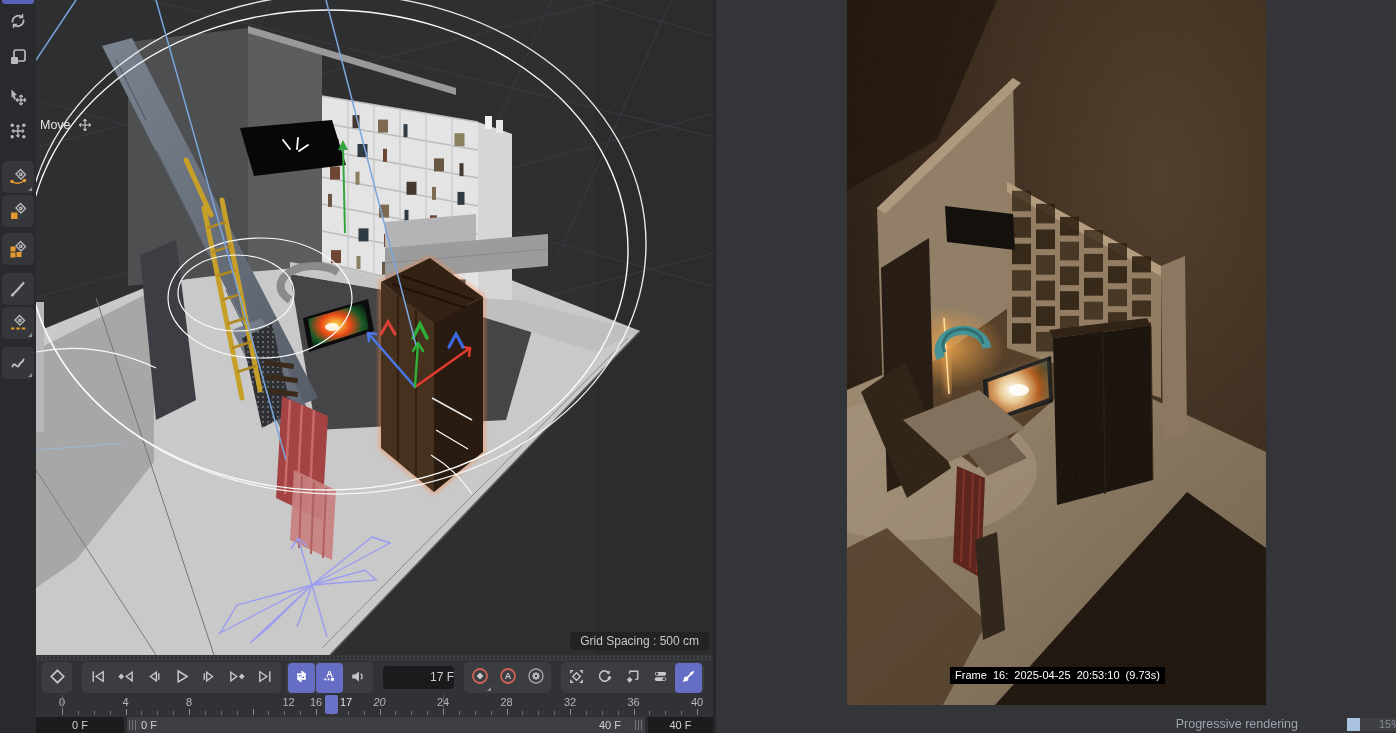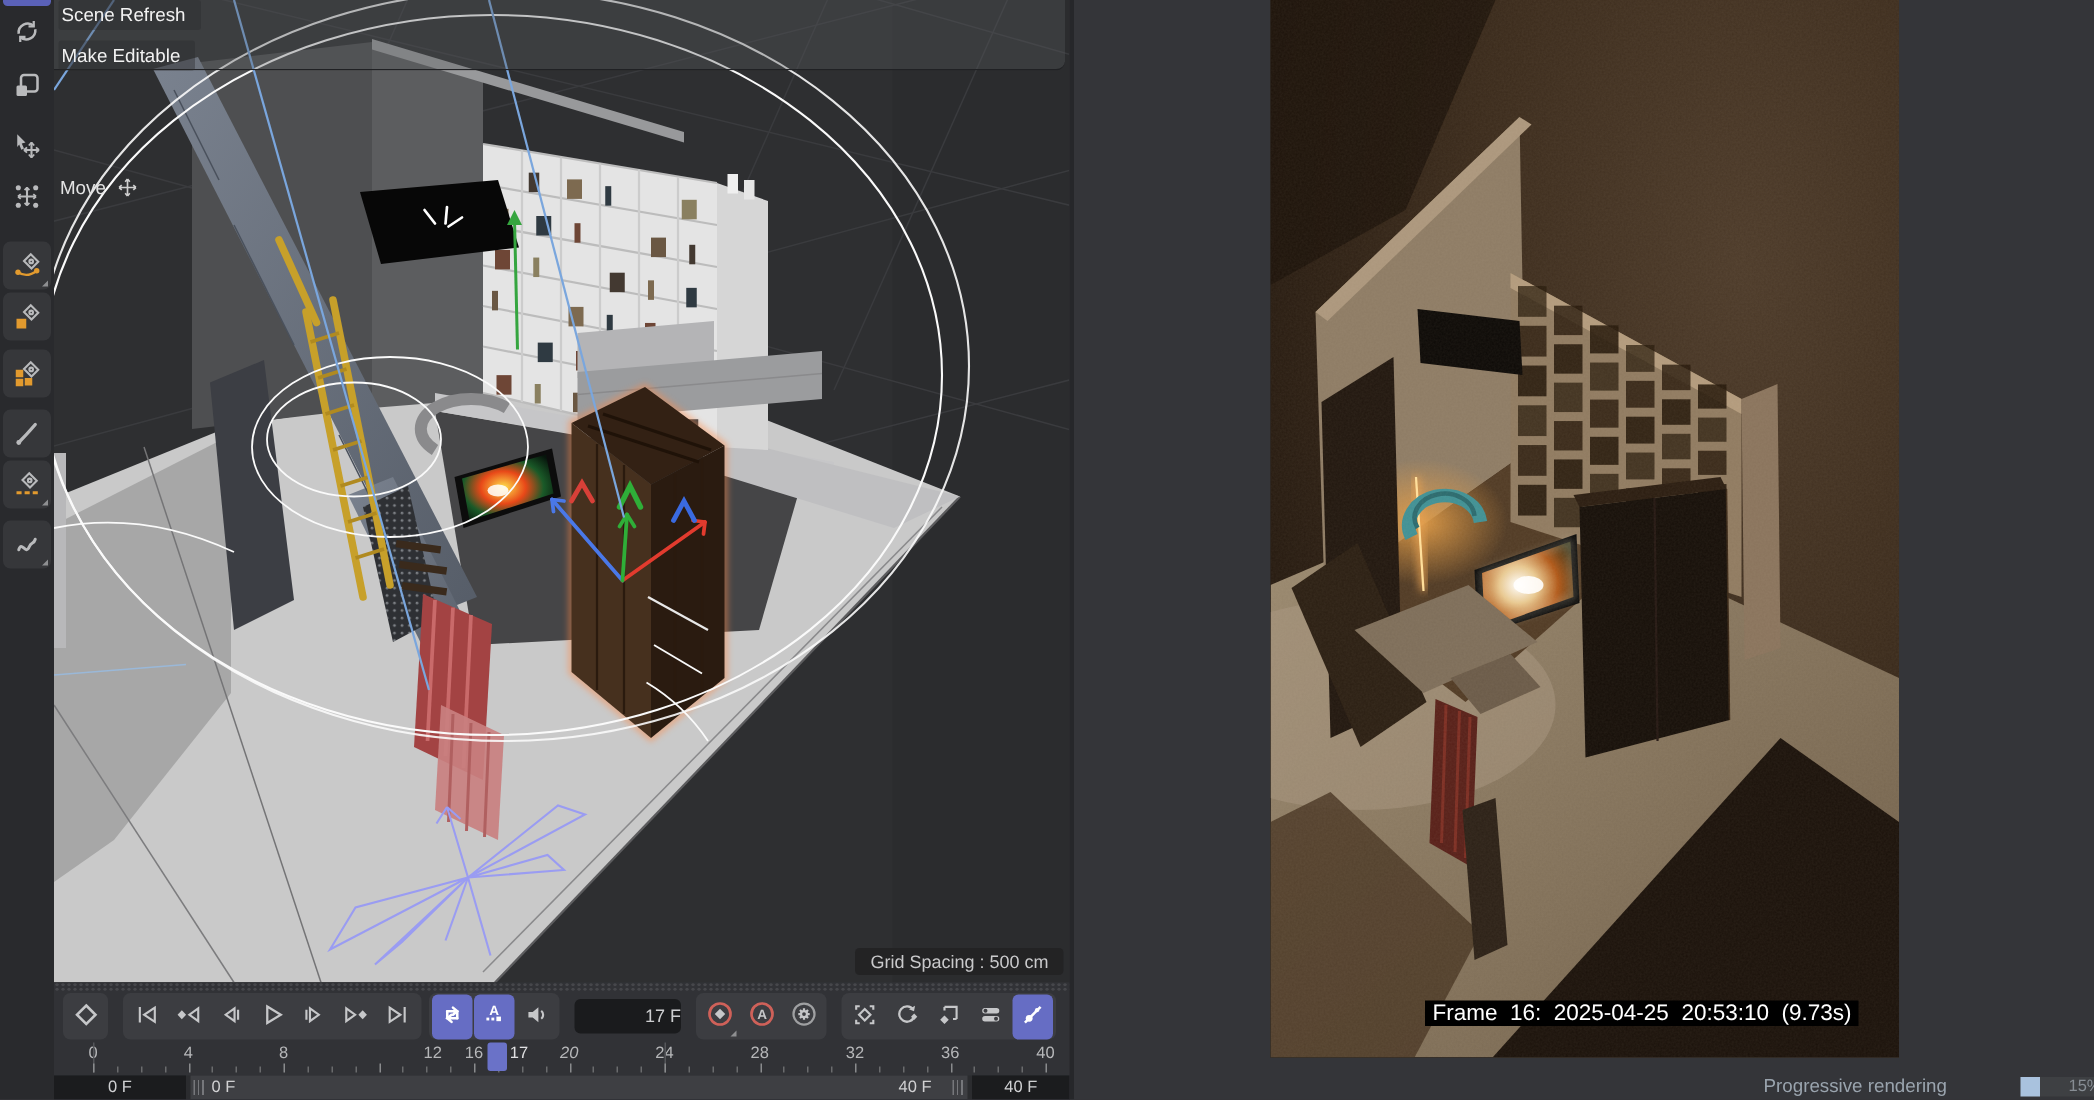--- a/index.html
+++ b/index.html
@@ -74,21 +74,21 @@
   #range-slider{position:absolute;left:91px;top:0;width:518px;height:16px;background:#3e3f43;cursor:ew-resize;}
   .grip{position:absolute;top:3px;width:8px;height:10px;
         background:repeating-linear-gradient(90deg,#76777b 0 1px,transparent 1px 3px);}
   #grip-l{left:2px;} #grip-r{right:2px;}
   #slider-lab-l{position:absolute;left:14px;top:0;line-height:16px;font-size:11px;color:#d0d0d2;}
   #slider-lab-r{position:absolute;right:24px;top:0;line-height:16px;font-size:11px;color:#d0d0d2;}
 
   
   #render-view{position:absolute;left:847px;top:0;width:419px;height:705px;overflow:hidden;background:#241a10;}
   #frame-info{position:absolute;left:103px;top:667px;background:#000;color:#fff;
-              font-size:15px;line-height:15px;padding:1px 5px;white-space:pre;}
+              font-size:11px;line-height:15px;padding:1px 5px;white-space:pre;}
 
   
   #progress-label{position:absolute;left:1150px;top:717px;width:148px;text-align:right;
                   color:#9aa4ae;font-size:12.5px;}
   #progress-bar{position:absolute;left:1347px;top:718px;width:86px;height:13px;background:#3e4043;}
   #progress-fill{position:absolute;left:0;top:0;height:13px;background:var(--progress-fill);}
   #progress-text{position:absolute;left:0;right:0;top:0;text-align:center;line-height:13px;
                  color:#878d94;font-size:11px;}
   #panel-divider{position:absolute;left:713px;top:0;width:3px;height:733px;background:#26272a;}
 </style>
@@ -402,24 +402,20 @@
         <path d="M276,585 L262,538 M262,538 l-7,11 M262,538 l9,8"></path>
         <path d="M276,585 L201,605 L184,633 Z"></path>
         <path d="M276,585 L214,643 L232,628 Z"></path>
         <path d="M276,585 L336,537 L354,543 Z"></path>
         <path d="M276,585 L329,570 L340,580 Z"></path>
         <path d="M276,585 L291,637"></path>
           <path d="M276,585 L261,627"></path>
       </g>
     </svg>
 
-    <div id="menu-overlay">
-      <div class="menu-item" id="menu-item-0">Scene Refresh</div>
-      <div class="menu-item" id="menu-item-1">Make Editable</div>
-    </div>
 
     <div id="tool-label">
       <span>Move</span>
       <svg width="14" height="14" viewBox="0 0 20 20" fill="none" stroke="#cfcfcf" stroke-width="1.6">
         <path d="M10 2 v16 M2 10 h16"></path>
         <path d="M10 2 l-2.2 2.5 M10 2 l2.2 2.5 M10 18 l-2.2 -2.5 M10 18 l2.2 -2.5 M2 10 l2.5 -2.2 M2 10 l2.5 2.2 M18 10 l-2.5 -2.2 M18 10 l-2.5 2.2"></path>
       </svg>
     </div>
 
     <div id="grid-label">Grid Spacing : 500 cm</div>

